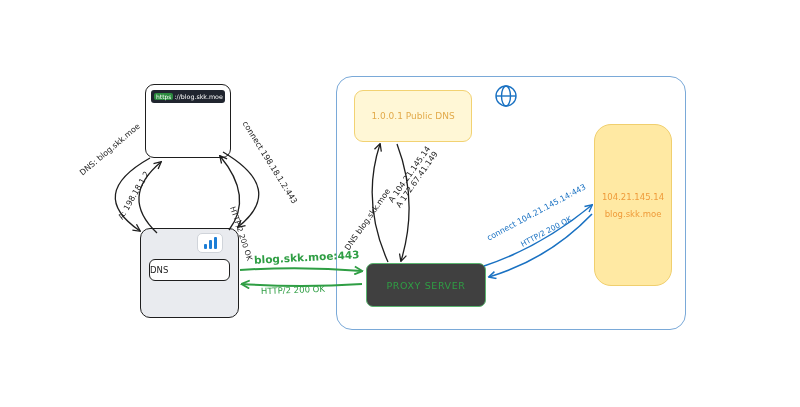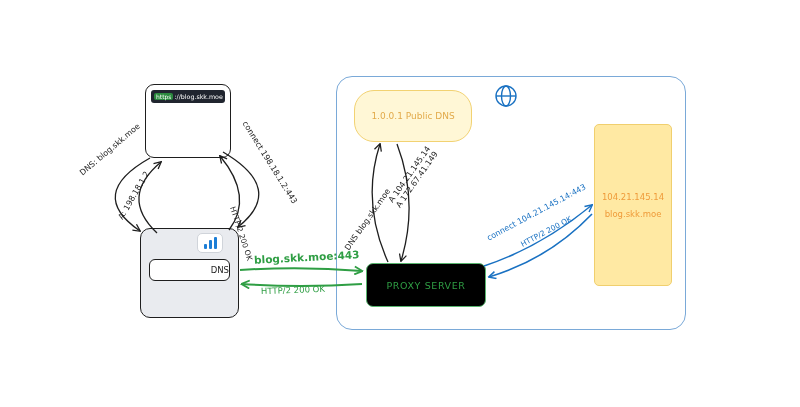--- a/index.html
+++ b/index.html
@@ -3,44 +3,44 @@
 <meta charset="utf-8">
 <style>
   html,body{margin:0;padding:0;background:#fff;}
   #canvas{position:relative;width:800px;height:407px;background:#fff;overflow:hidden;
           font-family:"DejaVu Sans",sans-serif;color:#1e1e1e;}
 
   
   .remote-box{position:absolute;left:336px;top:76px;width:348px;height:252px;
               border:1.4px solid #7aa9d8;border-radius:16px;background:#fff;z-index:1;}
   .pubdns{position:absolute;left:354px;top:90px;width:116px;height:50px;background:#fff7d6;
-          border:1.4px solid #f2d272;border-radius:20px;display:flex;align-items:center;
+          border:1.4px solid #f2d272;border-radius:9px;display:flex;align-items:center;
           justify-content:center;color:#e2aa4a;font-size:9px;z-index:2;}
-  .proxy{position:absolute;left:366px;top:263px;width:118px;height:42px;background:#000000;
+  .proxy{position:absolute;left:366px;top:263px;width:118px;height:42px;background:#404040;
          border:1.4px solid #59b56f;border-radius:7px;display:flex;align-items:center;
          justify-content:center;color:#2f9e44;font-size:9.5px;letter-spacing:.6px;z-index:2;}
   .website{position:absolute;left:594px;top:124px;width:76px;height:160px;background:#ffe9a3;
-           border:1.4px solid #f0cf6e;border-radius:5px;display:flex;flex-direction:column;
+           border:1.4px solid #f0cf6e;border-radius:17px;display:flex;flex-direction:column;
            align-items:center;justify-content:center;gap:7px;color:#ef9b3a;font-size:8.5px;z-index:2;}
 
   .browser{position:absolute;left:145px;top:84px;width:84px;height:72px;background:#fff;
            border:1.6px solid #1e1e1e;border-radius:9px;z-index:2;}
   .urlbar{position:absolute;left:5px;top:5px;right:5px;height:13px;background:#20252f;
           border-radius:3px;color:#fff;font-size:6.3px;display:flex;align-items:center;
           padding:0 3px;white-space:nowrap;overflow:hidden;}
   .scheme{background:#2b8a3e;color:#fff;border-radius:2px;padding:0 2px;margin-right:1px;font-size:6px;}
 
   .client{position:absolute;left:140px;top:228px;width:97px;height:88px;background:#e9ebef;
           border:1.6px solid #1e1e1e;border-radius:10px;z-index:2;}
   .logo{position:absolute;left:56px;top:4px;width:26px;height:20px;background:#fff;
         border:1px solid #d0d4da;border-radius:5px;display:flex;align-items:flex-end;
         justify-content:center;gap:2px;padding:3px 4px;box-sizing:border-box;}
   .logo i{display:block;width:3px;background:#1c7ed6;border-radius:1px;}
   .cbox{position:absolute;left:8px;width:81px;background:#fff;border:1.4px solid #1e1e1e;
-        border-radius:6px;display:flex;align-items:center;justify-content:flex-end;
+        border-radius:6px;display:flex;align-items:center;justify-content:flex-start;
         font-size:8.5px;color:#1e1e1e;box-sizing:border-box;}
   .dnsbox{top:30px;height:22px;}
   .tunbox{top:57px;height:25px;}
 
   
   .globe{position:absolute;left:494px;top:84px;z-index:2;}
   .arrows{position:absolute;left:0;top:0;width:800px;height:407px;z-index:4;pointer-events:none;}
 
   
   .lbl{position:absolute;font-size:8px;color:#1e1e1e;white-space:nowrap;

